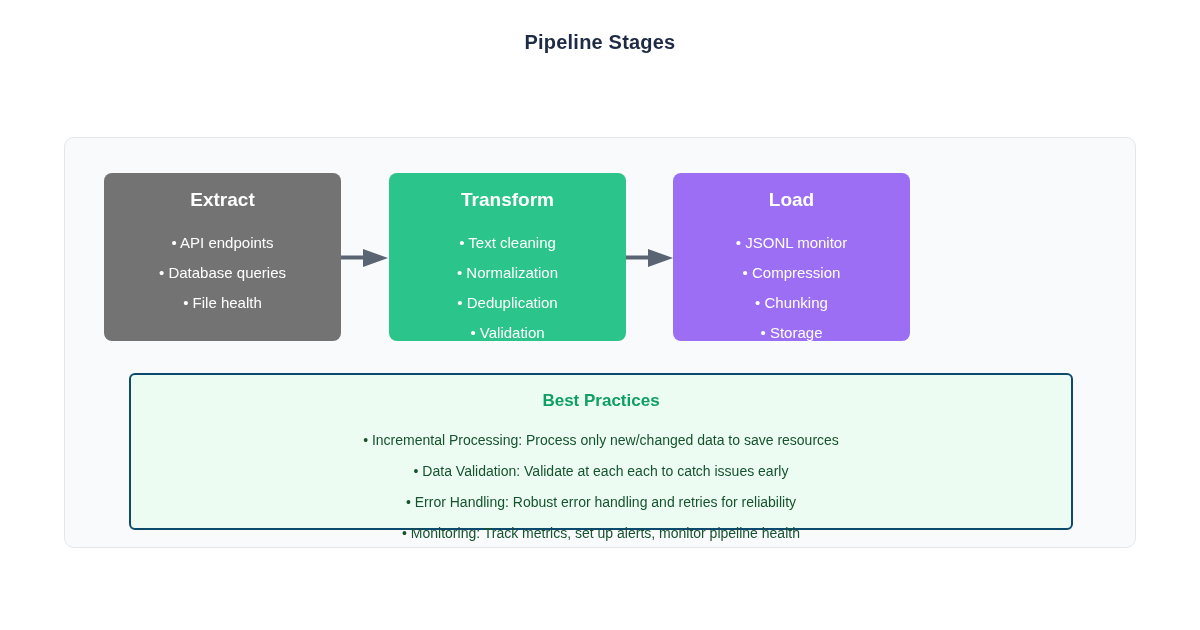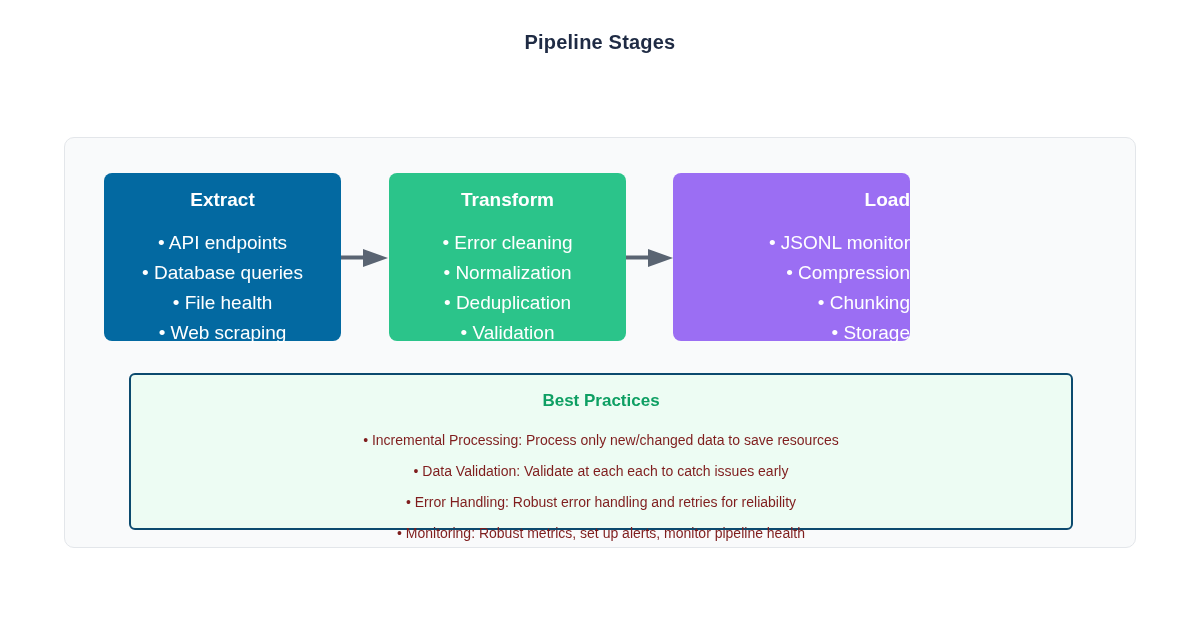--- a/index.html
+++ b/index.html
@@ -67,21 +67,21 @@
     font-weight: bold;
     color: #ffffff;
     margin-bottom: 16px;
     line-height: 24px;
   }
 
   .stage-items {
     display: block;
   }
   .stage-item {
-    font-size: 19px;
+    font-size: 15px;
     color: #ffffff;
     line-height: 30px;
     white-space: nowrap;
   }
 
   .arrow {
     position: absolute;
     top: 76px;
     width: 47px;
     height: 18px;
@@ -107,81 +107,80 @@
   .bp-title {
     font-size: 17px;
     font-weight: bold;
     color: #0e9f63;
     line-height: 24px;
     margin-bottom: 12px;
   }
 
   .bp-item {
     font-size: 14px;
-    color: #7f1d1d;
+    color: #14532d;
     line-height: 31px;
     white-space: nowrap;
   }
 </style>
 </head>
 <body>
 
 <div class="page-title">Pipeline Stages</div>
 
 <div class="diagram-container">
 
   <div class="stages-row">
 
-    <div class="stage-box s0" id="stage0" style="background: #0369a1;">
+    <div class="stage-box s0" id="stage0" style="background: #737373;">
       <div class="stage-title">Extract</div>
       <div class="stage-items">
         <div class="stage-item">• API endpoints</div>
         <div class="stage-item">• Database queries</div>
         <div class="stage-item">• File health</div>
-        <div class="stage-item">• Web scraping</div>
       </div>
     </div>
 
     <div class="arrow a0">
       <svg width="47" height="18" viewBox="0 0 47 18">
         <rect x="0" y="6.5" width="24" height="4" fill="#5a6472"></rect>
         <polygon points="22,0 47,9 22,18" fill="#5a6472"></polygon>
       </svg>
     </div>
 
     <div class="stage-box s1" id="stage1" style="background: rgb(43, 196, 138);">
       <div class="stage-title">Transform</div>
       <div class="stage-items">
-        <div class="stage-item">• Error cleaning</div>
+        <div class="stage-item">• Text cleaning</div>
         <div class="stage-item">• Normalization</div>
         <div class="stage-item">• Deduplication</div>
         <div class="stage-item">• Validation</div>
       </div>
     </div>
 
     <div class="arrow a1">
       <svg width="47" height="18" viewBox="0 0 47 18">
         <rect x="0" y="6.5" width="24" height="4" fill="#5a6472"></rect>
         <polygon points="22,0 47,9 22,18" fill="#5a6472"></polygon>
       </svg>
     </div>
 
-    <div class="stage-box s2" id="stage2" style="background: rgb(155, 110, 243); text-align: right;">
+    <div class="stage-box s2" id="stage2" style="background: rgb(155, 110, 243);">
       <div class="stage-title">Load</div>
       <div class="stage-items">
         <div class="stage-item">• JSONL monitor</div>
         <div class="stage-item">• Compression</div>
         <div class="stage-item">• Chunking</div>
         <div class="stage-item">• Storage</div>
       </div>
     </div>
 
   </div>
 
   <div class="best-practices">
     <div class="bp-title">Best Practices</div>
     <div class="bp-item">• Incremental Processing: Process only new/changed data to save resources</div>
     <div class="bp-item">• Data Validation: Validate at each each to catch issues early</div>
     <div class="bp-item">• Error Handling: Robust error handling and retries for reliability</div>
-    <div class="bp-item">• Monitoring: Robust metrics, set up alerts, monitor pipeline health</div>
+    <div class="bp-item">• Monitoring: Track metrics, set up alerts, monitor pipeline health</div>
   </div>
 
 </div>
 
 </body></html>

